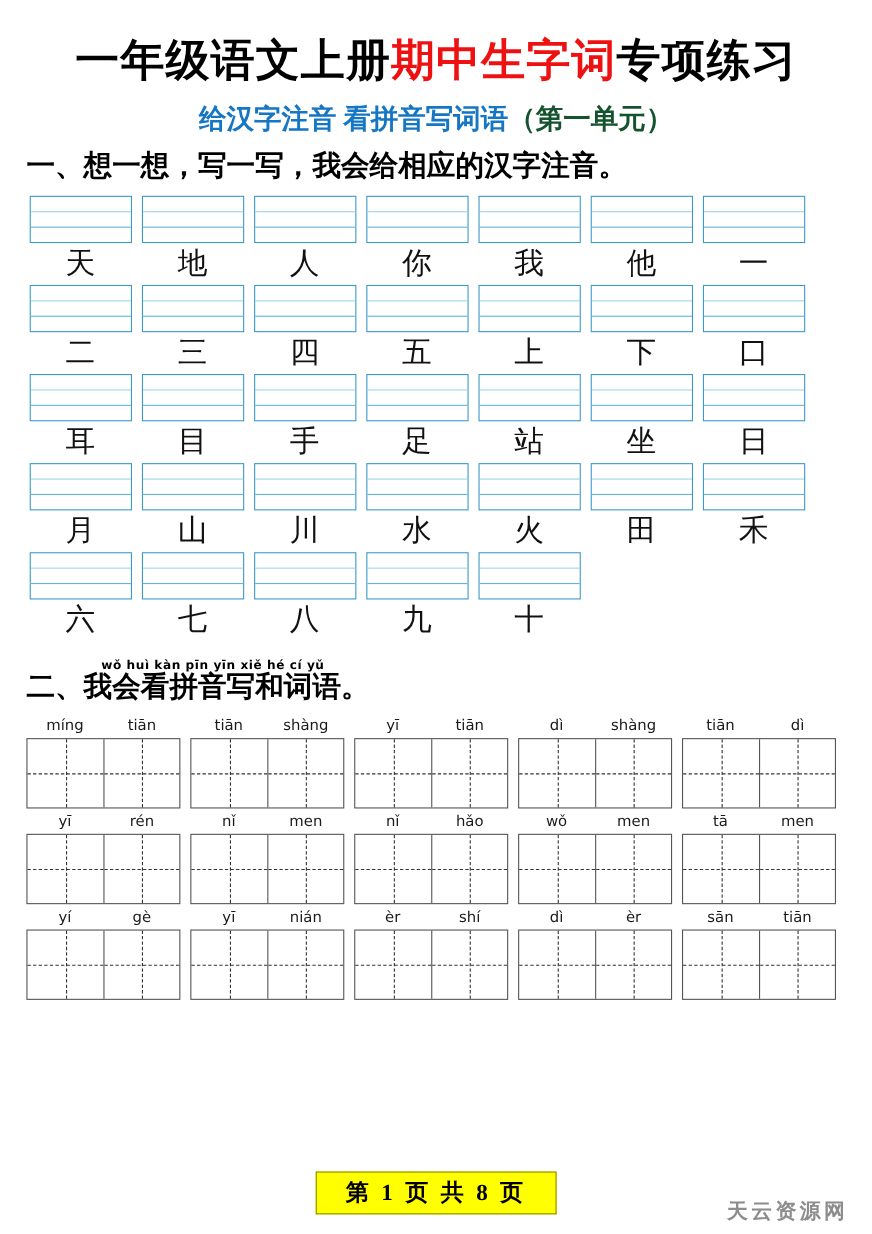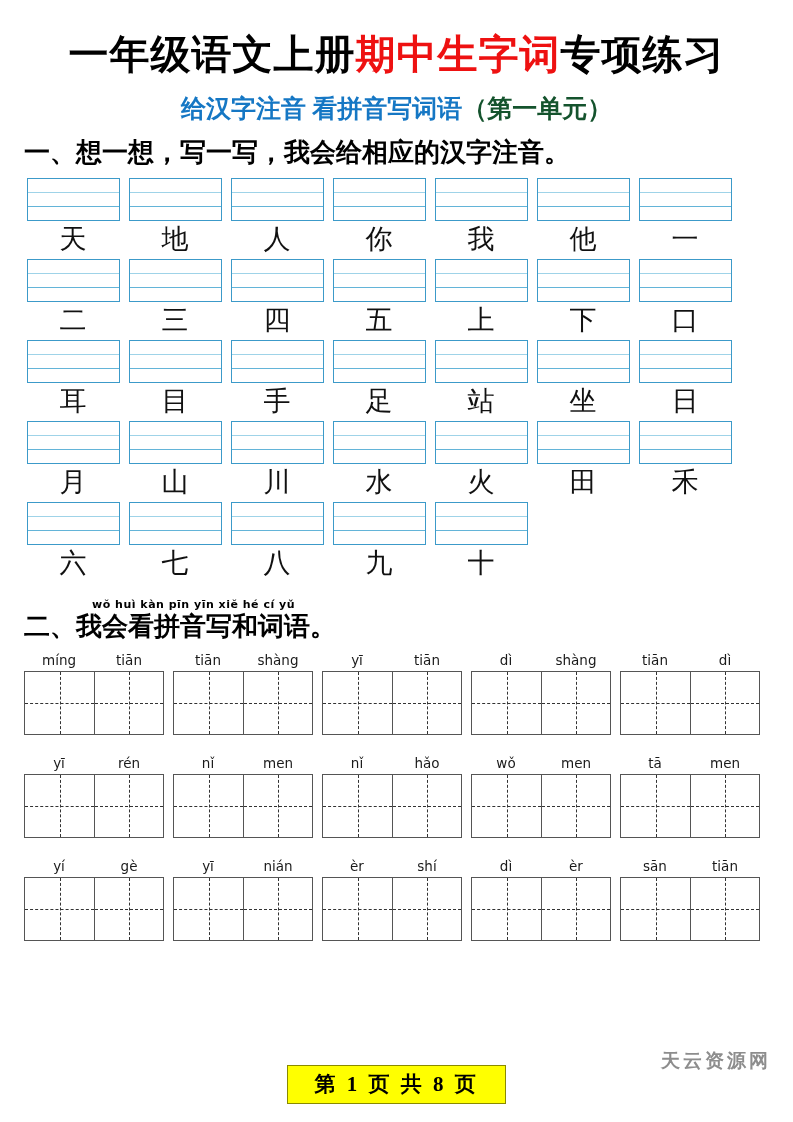--- a/index.html
+++ b/index.html
@@ -59,21 +59,21 @@
     font-family: "DejaVu Sans", sans-serif;
     font-size: 11px;
     font-weight: bold;
     letter-spacing: 0.5px;
     color: #000;
     white-space: nowrap;
     height: 15px;
     line-height: 15px;
   }
   .sec-title {
-    font-family: Liberation Sans, sans-serif;
+    font-family: Liberation Mono, monospace;
     font-weight: bold;
     font-size: 26px;
     line-height: 1.15;
     white-space: nowrap;
     color: #000;
   }
   .sec1 .sec-pinyin { padding-left: 46px; }
   .sec2 .sec-pinyin { padding-left: 68px; }
 
   
@@ -119,21 +119,21 @@
     line-height: 1;
     color: #111;
     height: 38px;
     display: flex;
     align-items: center;
     justify-content: center;
   }
 
   
   .grid2 { margin-top: 8px; }
-  .g2-row { margin-bottom: 18px; }
+  .g2-row { margin-bottom: 2px; }
   .g2-pinyin {
     display: flex;
     justify-content: flex-start;
   }
   .g2-pinyin .pgroup {
     width: 143px;
     margin-right: 9px;
     display: flex;
   }
   .g2-pinyin .pgroup span {
@@ -199,21 +199,21 @@
     font-family: "Liberation Serif", serif;
     font-weight: bold;
     font-size: 21px;
     letter-spacing: 3px;
     color: #000;
     white-space: nowrap;
   }
   .watermark {
     position: absolute;
     right: 22px;
-    top: 1048px;
+    top: 1088px;
     font-family: "Liberation Serif", serif;
     font-weight: bold;
     font-size: 19px;
     letter-spacing: 3px;
     color: #8d8d8d;
     white-space: nowrap;
   }
 </style>
 </head>
 <body>

